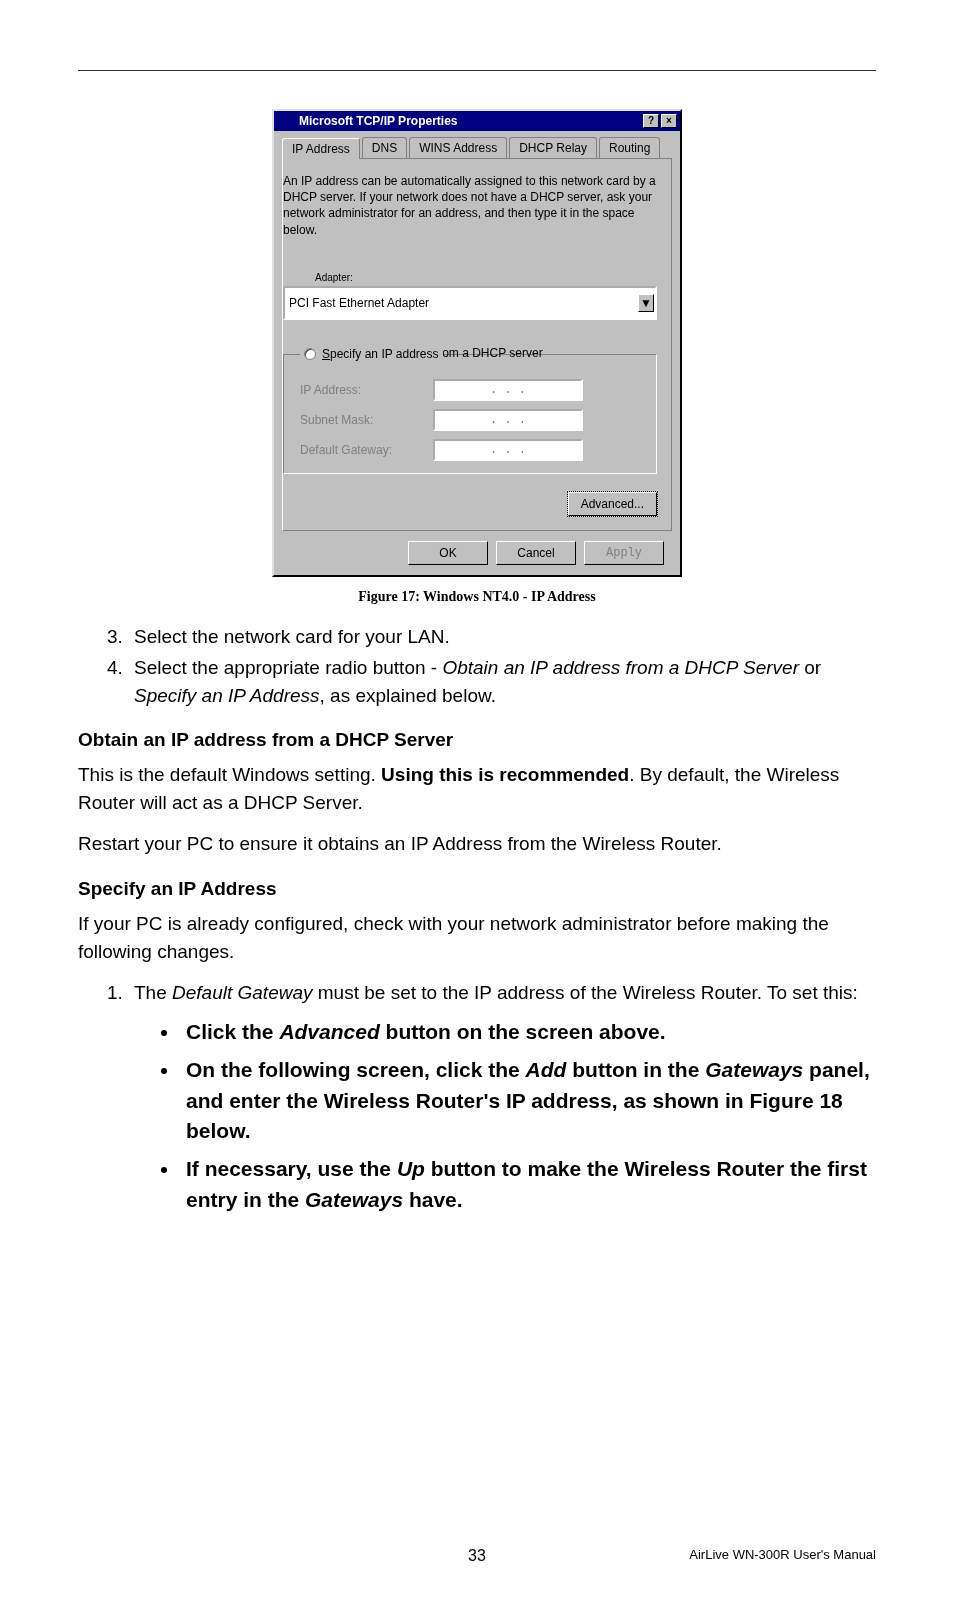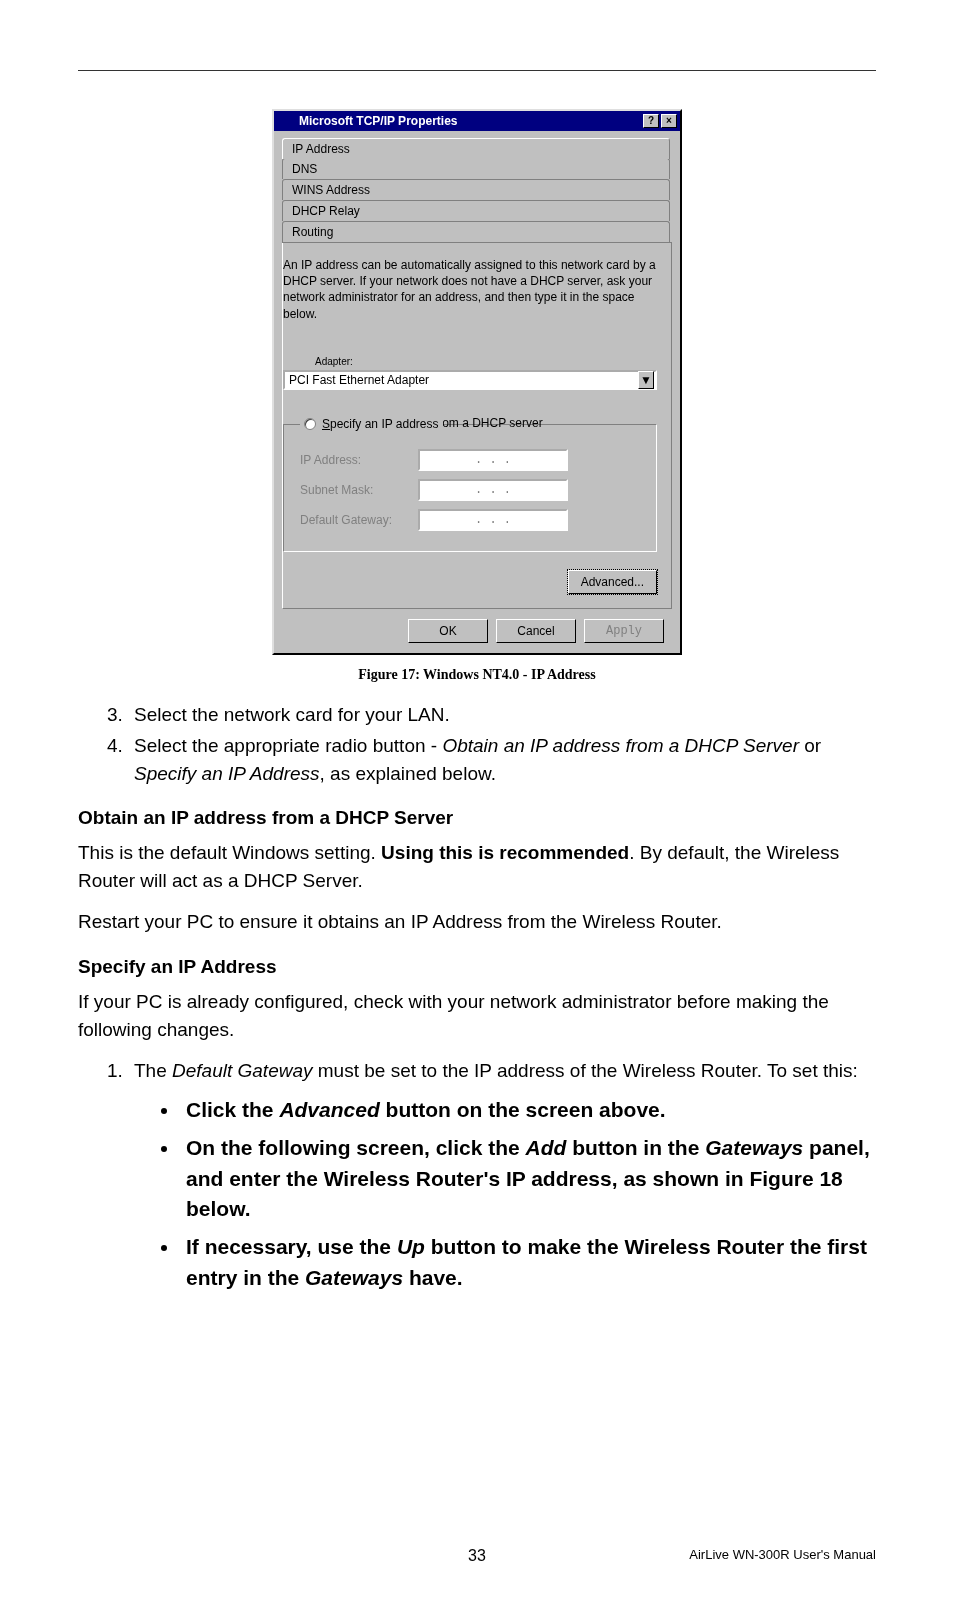--- a/index.html
+++ b/index.html
@@ -50,21 +50,21 @@
     border-left-color: #fff;
     font-size: 10px;
     font-weight: bold;
     color: #000;
     display: flex; align-items: center; justify-content: center;
     line-height: 1;
   }
   .dialog-body {
     padding: 6px 8px 10px 8px;
   }
-  .tabstrip { display: flex; border-bottom: 1px solid #808080; flex-direction: column; }
+  .tabstrip { display: flex; border-bottom: 1px solid #808080; }
   .tab {
     border: 1px solid #808080;
     border-bottom: none;
     background: #c0c0c0;
     padding: 3px 9px;
     font-size: 12px;
     margin-right: 2px;
     border-top-left-radius: 3px;
     border-top-right-radius: 3px;
   }
@@ -88,21 +88,21 @@
     margin-bottom: 34px;
   }
   .adapter-label { font-size: 10px; margin-bottom: 3px; display: block; margin-left: 32px; }
   .adapter-select {
     width: 100%;
     border: 2px inset #fff;
     background: #fff;
     display: flex; align-items: center; justify-content: space-between;
     padding: 1px 1px 1px 4px;
     font-size: 12px;
-    height: 20px;
+    height: 34px;
   }
   .combo-btn {
     background: #c0c0c0;
     border: 1px solid #000;
     border-top-color: #fff;
     border-left-color: #fff;
     width: 16px; height: 18px;
     display: flex; align-items: center; justify-content: center;
   }
   .radio-group { margin-top: 26px; }
@@ -124,21 +124,21 @@
     margin-top: -16px;
     margin-bottom: 18px;
   }
   .groupbox-legend {
     position: relative;
     top: -20px;
     background: #c0c0c0;
     display: inline-flex; align-items: center; gap: 6px;
     padding: 0 4px;
   }
-  .frow { display: flex; align-items: center; gap: 8px; margin-top: -4px; margin-bottom: 12px; }
+  .frow { display: flex; align-items: center; gap: 23px; margin-top: -4px; margin-bottom: 12px; }
   .flabel { width: 110px; color: #808080; }
   .ipbox {
     flex: 0 0 150px;
     height: 22px;
     border: 2px inset #fff;
     background: #fff;
     display: flex; align-items: center; justify-content: space-around;
     color: #808080;
     font-family: "Courier New", monospace;
     padding: 0 4px;
@@ -238,21 +238,21 @@
               <div class="ipbox">
                   <span>. . .</span>
                 </div>
             </div>
             <div class="frow">
               <span class="flabel">Subnet Mask:</span>
               <div class="ipbox">
                   <span>. . .</span>
                 </div>
             </div>
-            <div class="frow" style="margin-bottom:8px;">
+            <div class="frow" style="margin-bottom:0;">
               <span class="flabel">Default Gateway:</span>
               <div class="ipbox">
                   <span>. . .</span>
                 </div>
             </div>
           </div>
 
           <div class="adv-row">
             <div class="win-btn focused">Advanced...</div>
           </div>

